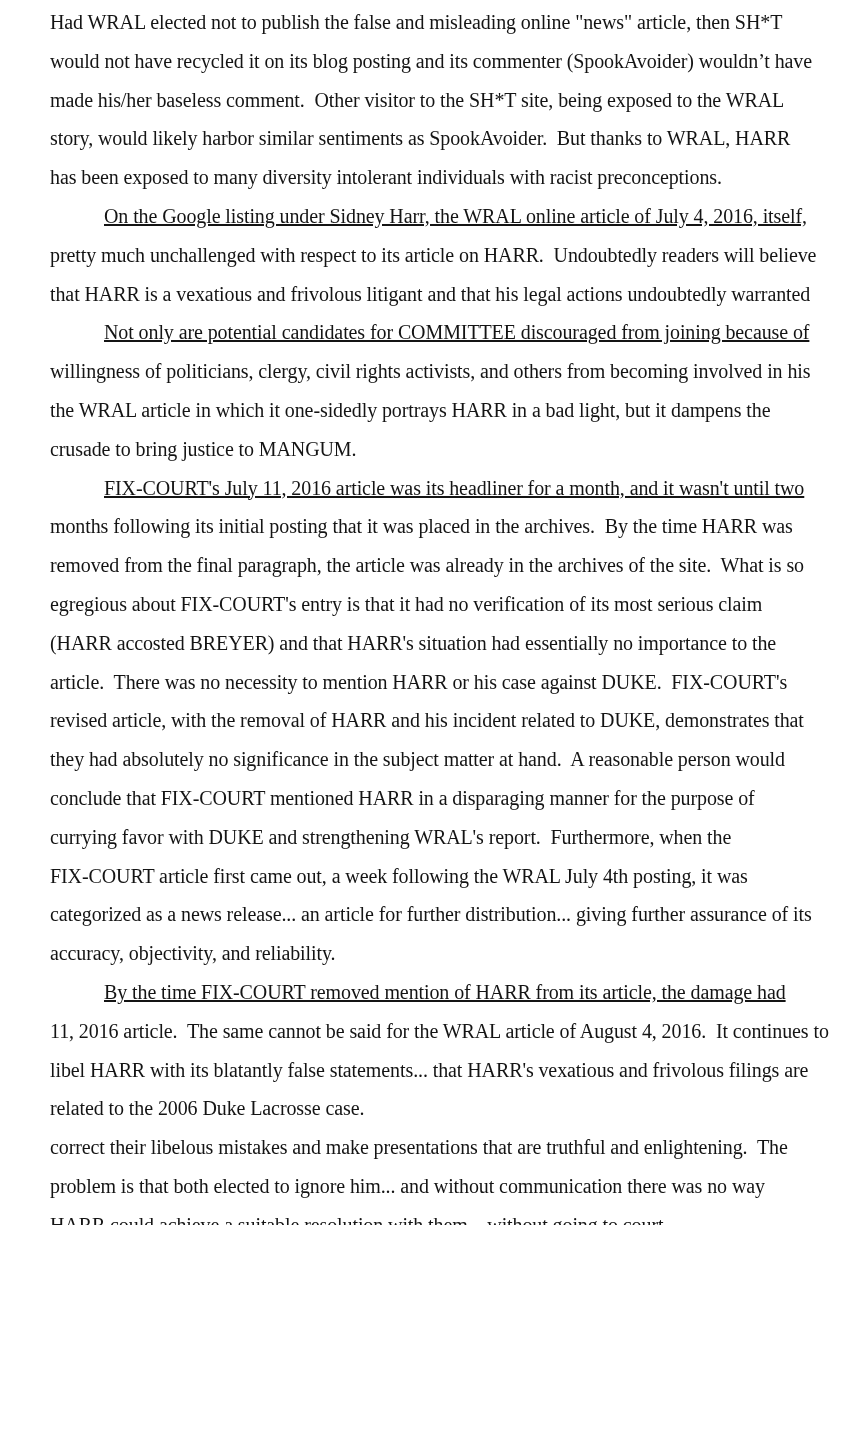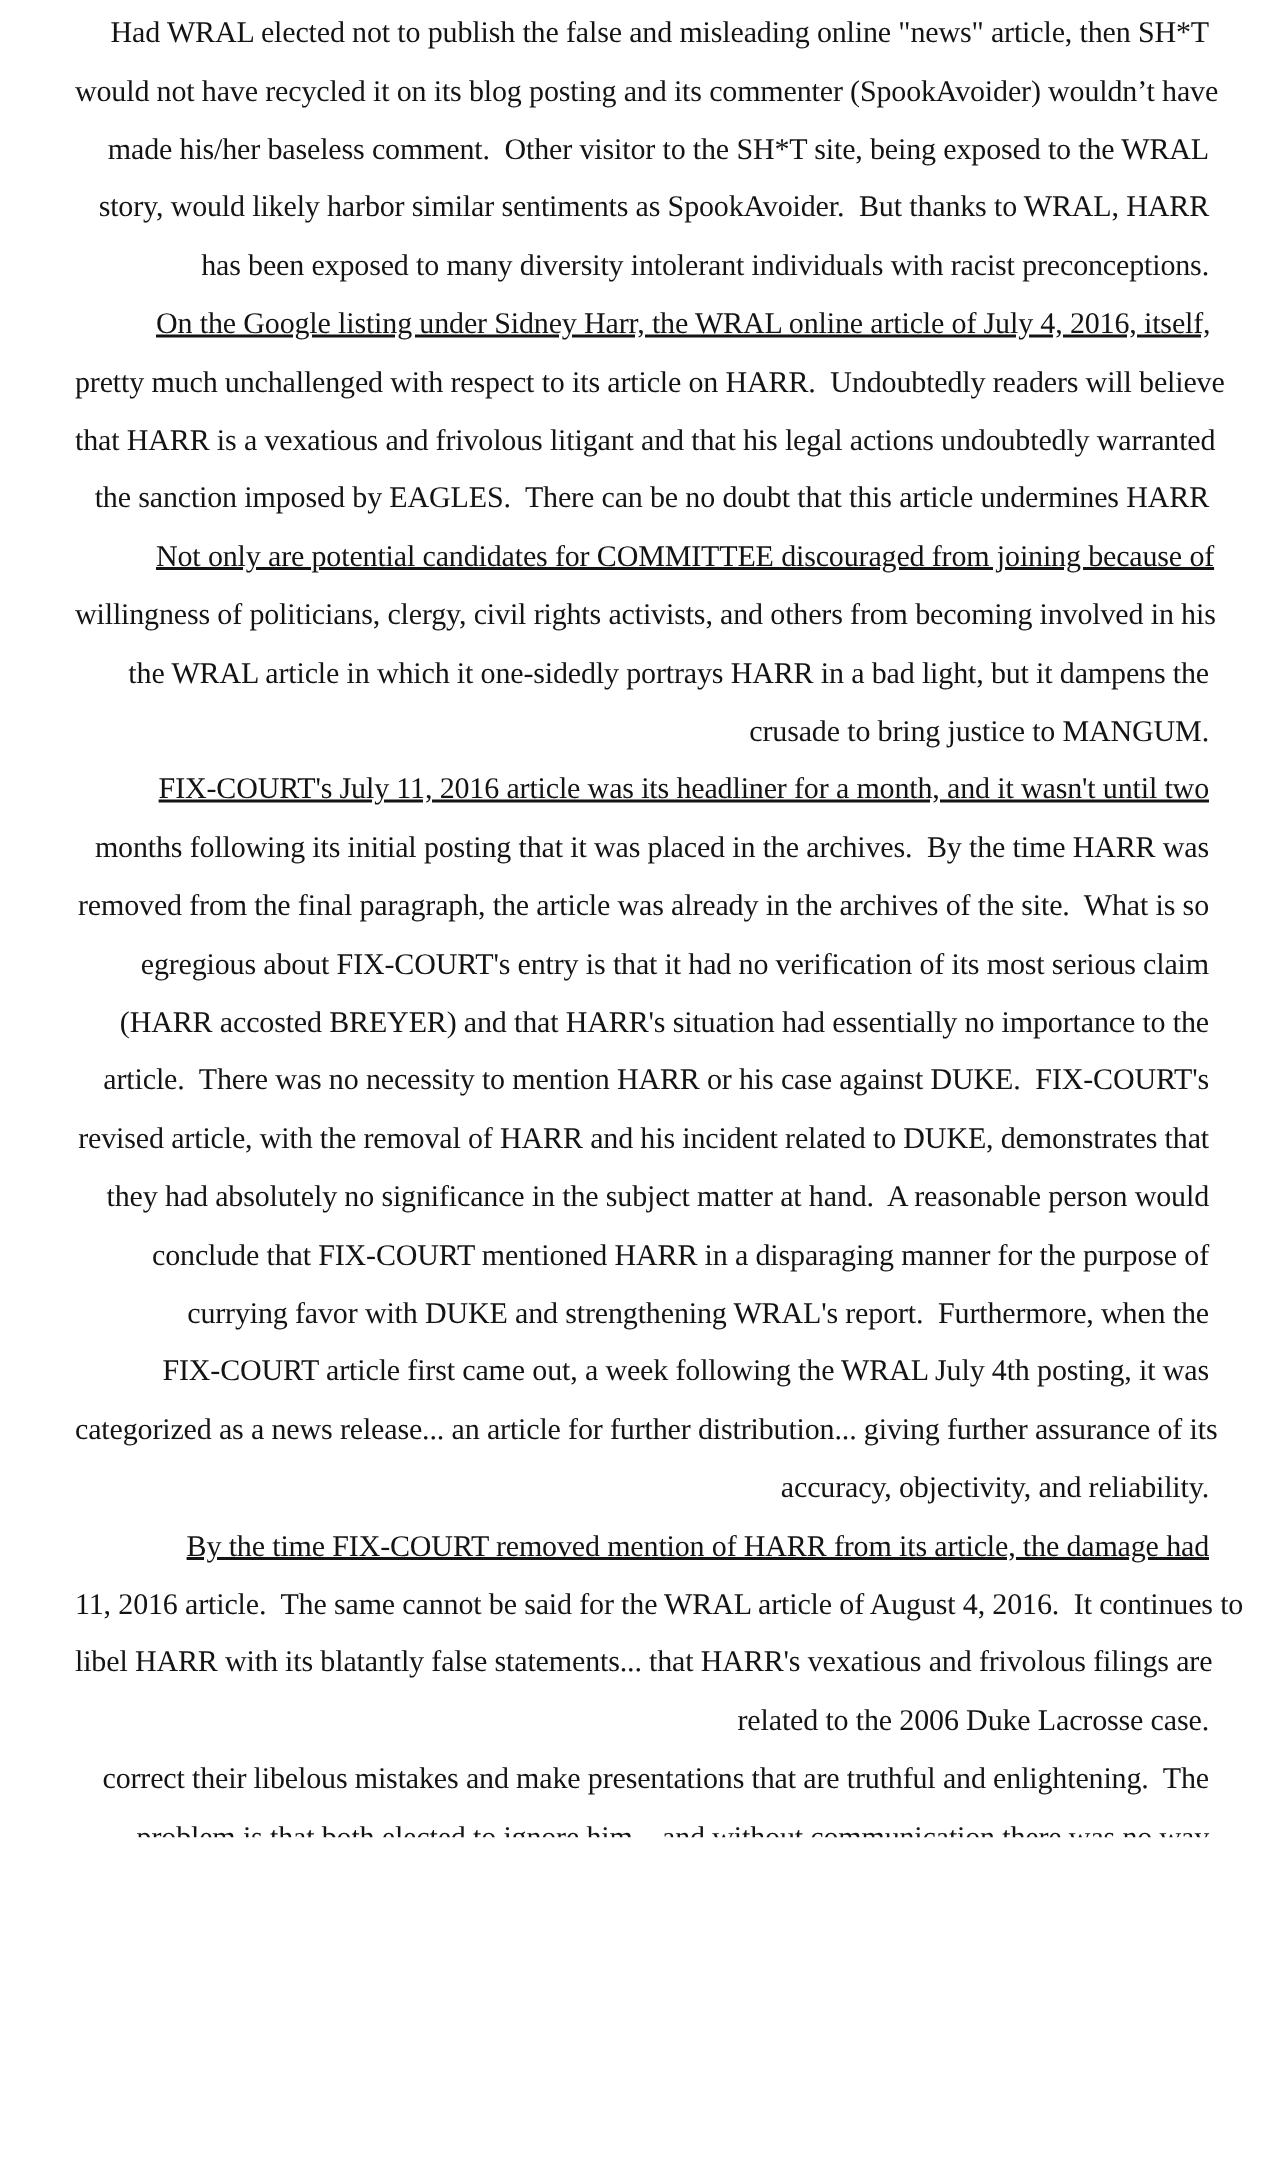--- a/index.html
+++ b/index.html
@@ -8,21 +8,20 @@
     background: #ffffff;
   }
   .page {
     position: relative;
     width: 850px;
     height: 1225px;
     background: #ffffff;
     overflow: hidden;
     font-family: "Liberation Serif", "DejaVu Serif", serif;
     color: #141414;
-    text-align: right;
   }
   .doc-body {
     padding: 3px 44px 0 50px;
   }
   .para {
     margin: 0;
     padding: 0;
   }
   .line {
     white-space: pre;
@@ -46,21 +45,20 @@
         <div class="line">Had WRAL elected not to publish the false and misleading online "news" article, then SH*T</div>
         <div class="line">would not have recycled it on its blog posting and its commenter (SpookAvoider) wouldn’t have</div>
         <div class="line">made his/her baseless comment.  Other visitor to the SH*T site, being exposed to the WRAL</div>
         <div class="line">story, would likely harbor similar sentiments as SpookAvoider.  But thanks to WRAL, HARR</div>
         <div class="line">has been exposed to many diversity intolerant individuals with racist preconceptions.</div>
       </div>
       <div class="para">
         <div class="line indent-first">On the Google listing under Sidney Harr, the WRAL online article of July 4, 2016, itself,</div>
         <div class="line">pretty much unchallenged with respect to its article on HARR.  Undoubtedly readers will believe</div>
         <div class="line">that HARR is a vexatious and frivolous litigant and that his legal actions undoubtedly warranted</div>
-        <div class="line">the sanction imposed by EAGLES.  There can be no doubt that this article undermines HARR</div>
       </div>
       <div class="para">
         <div class="line indent-first">Not only are potential candidates for COMMITTEE discouraged from joining because of</div>
         <div class="line">willingness of politicians, clergy, civil rights activists, and others from becoming involved in his</div>
         <div class="line">the WRAL article in which it one-sidedly portrays HARR in a bad light, but it dampens the</div>
         <div class="line">crusade to bring justice to MANGUM.</div>
       </div>
       <div class="para">
         <div class="line indent-first">FIX-COURT's July 11, 2016 article was its headliner for a month, and it wasn't until two</div>
         <div class="line">months following its initial posting that it was placed in the archives.  By the time HARR was</div>

